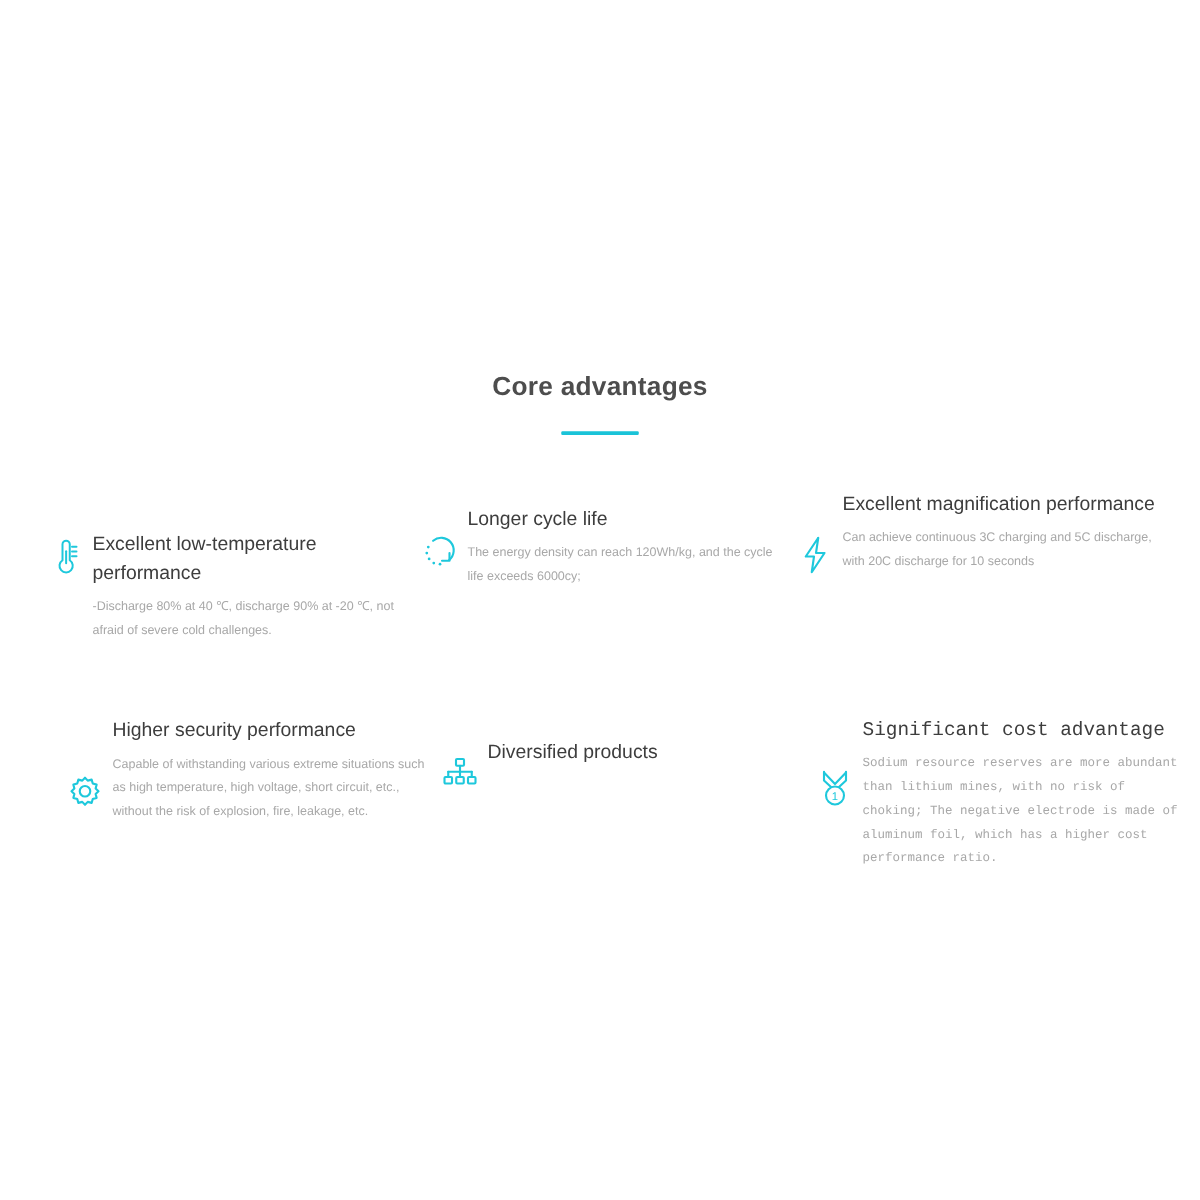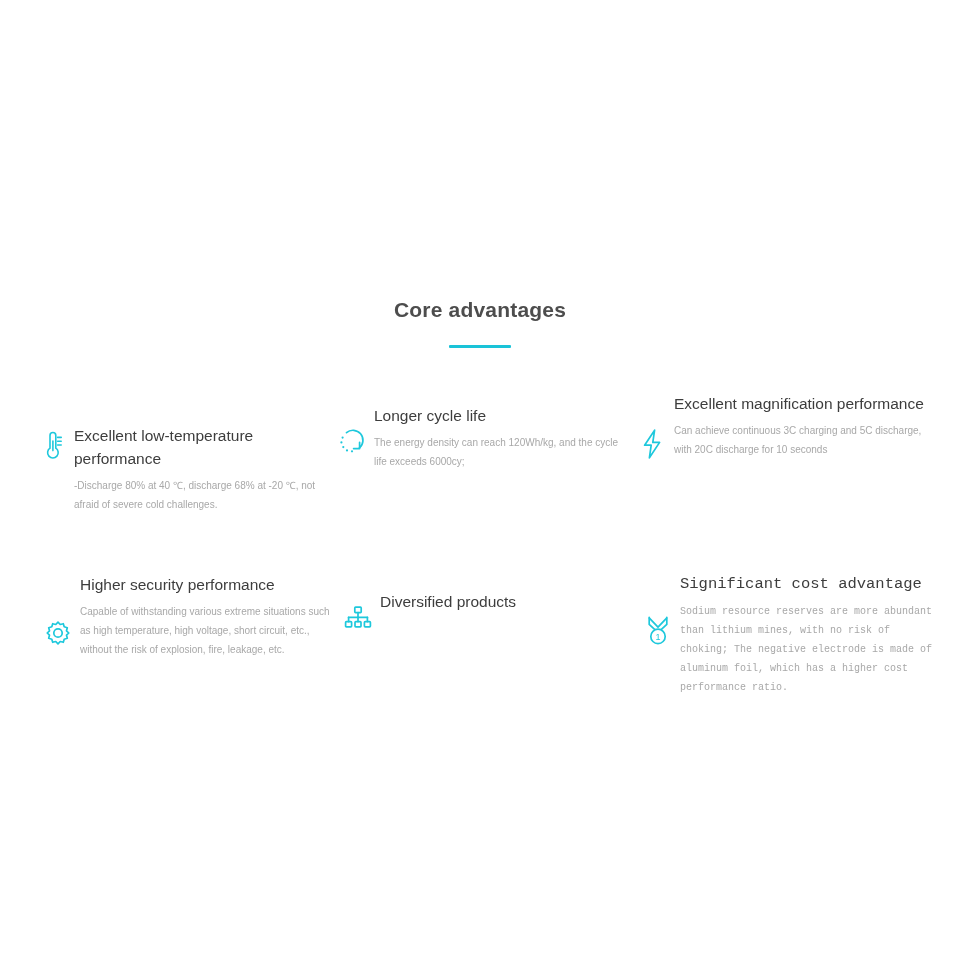--- a/index.html
+++ b/index.html
@@ -50,21 +50,21 @@
     left: 30px;
     width: 905px;
     display: grid;
     grid-template-columns: 300px 300px 305px;
     column-gap: 0px;
     row-gap: 0px;
   }
   .row2 {
     position: absolute;
     top: 573px;
-    left: 36px;
+    left: 46px;
     width: 905px;
     display: grid;
     grid-template-columns: 300px 300px 305px;
   }
 
   .card {
     position: relative;
     display: flex;
     align-items: flex-start;
     box-sizing: border-box;
@@ -137,21 +137,21 @@
         <svg width="26" height="30" viewBox="0 0 26 30" fill="none" stroke="currentColor" stroke-width="1.6" stroke-linecap="round" stroke-linejoin="round">
           <path d="M11 18.2V5.4a2.9 2.9 0 0 1 5.8 0v12.8a5.3 5.3 0 1 1-5.8 0z"></path>
           <line x1="13.9" y1="20.6" x2="13.9" y2="11"></line>
           <line x1="18.6" y1="7.4" x2="22.2" y2="7.4"></line>
           <line x1="18.6" y1="11.2" x2="22.2" y2="11.2"></line>
           <line x1="18.6" y1="15" x2="22.2" y2="15"></line>
         </svg>
       </div>
       <div class="card-body">
         <p class="card-title">Excellent low-temperature performance</p>
-        <p class="card-text">-Discharge 80% at 40 ℃, discharge 68% at -20 ℃, not afraid of severe cold challenges.</p>
+        <p class="card-text">-Discharge 80% at 40 ℃, discharge 90% at -20 ℃, not afraid of severe cold challenges.</p>
       </div>
     </div>
 
     <div class="card c2">
       <div class="card-icon">
         <svg width="28" height="28" viewBox="0 0 28 28" fill="none" stroke="currentColor" stroke-width="1.7" stroke-linecap="round" stroke-linejoin="round">
           <path d="M8.5 4.6A10 10 0 0 1 21.4 19.9"></path>
           <polyline points="21.6,14.4 21.6,20.6 15.6,20.6"></polyline>
           <circle cx="4.6" cy="9.6" r="1.1" fill="currentColor" stroke="none"></circle>
           <circle cx="3.4" cy="14.4" r="1.1" fill="currentColor" stroke="none"></circle>

